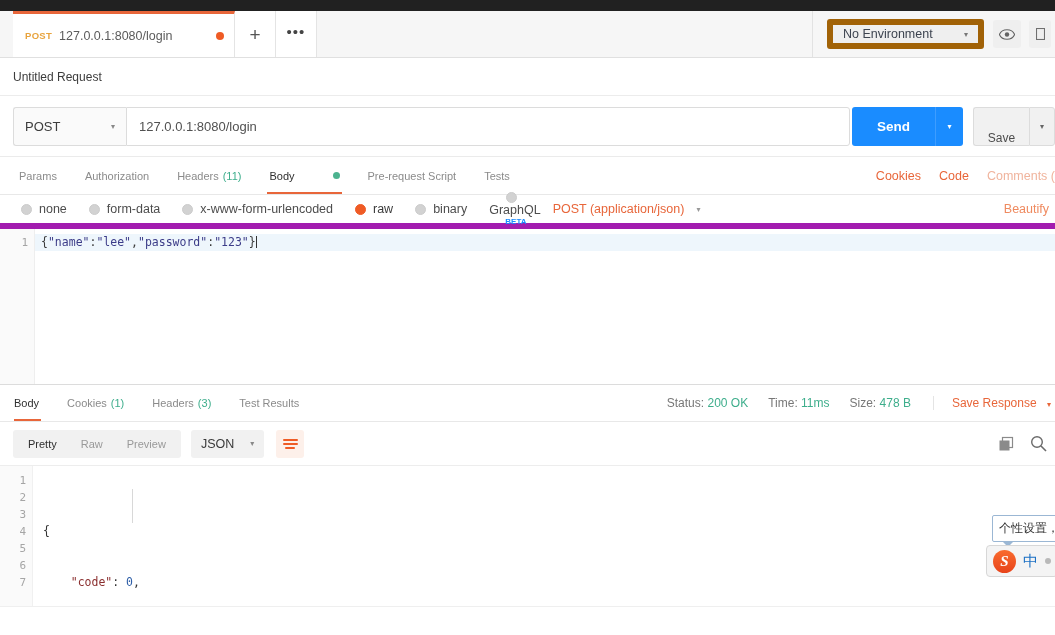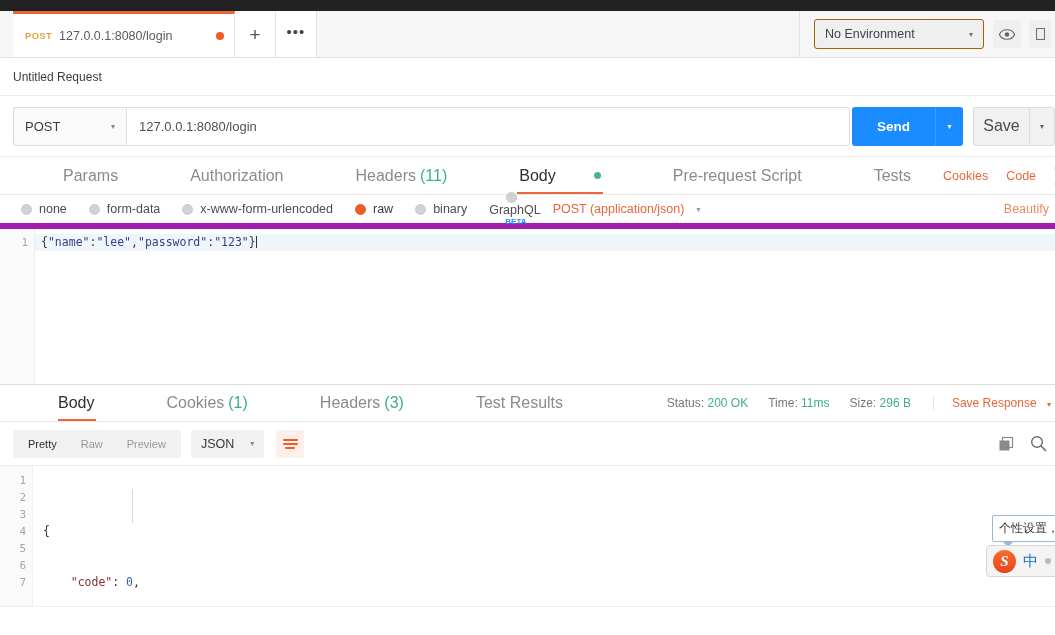--- a/index.html
+++ b/index.html
@@ -70,23 +70,23 @@
   .tab-btn.dots { font-size: 15px; letter-spacing: 1px; color:#444; padding-bottom:5px;}
   .tab-filler { flex: 1; background: #f6f6f6; border-bottom: 1px solid transparent;}
   .env-area {
     display: flex; align-items: center;
     background: #f6f6f6;
     padding-right: 4px;
     border-left: 1px solid #e2e2e2;
     padding-left: 14px;
   }
   .env-select {
-    width: 170px; height: 30px;
+    width: 157px; height: 30px;
     background: #efefef;
-    border: 1px solid #a16207;
+    border: 6px solid #a16207;
     border-radius: 3px;
     display: flex; align-items: center;
     padding: 0 10px;
     color: #3d4450;
     font-size: 12.5px;
   }
   .env-select .caret { margin-left: auto; color: #777; font-size: 8px; }
   .icon-sq {
     width: 28px; height: 28px;
     background: #efefef;
@@ -159,22 +159,22 @@
     display: flex; align-items: center; justify-content: center;
     font-size: 8px;
   }
   .save-group { display: flex; margin-left: 10px; }
   .save-btn {
     width: 56px; height: 39px;
     background: #f1f1f1;
     border: 1px solid #dcdcdc;
     border-right: none;
     border-radius: 3px 0 0 3px;
-    display: flex; align-items: center; justify-content: center;
-    color: #4c4c4c; font-size: 16px;
+    display: flex; align-items: flex-end; justify-content: center;
+    color: #4c4c4c; font-size: 12px;
   }
   .save-caret {
     width: 26px; height: 39px;
     background: #f1f1f1;
     border: 1px solid #dcdcdc;
     border-radius: 0 3px 3px 0;
     display: flex; align-items: center; justify-content: center;
     color: #666; font-size: 8px;
   }
 
@@ -183,24 +183,23 @@
     height: 38px;
     display: flex; align-items: stretch;
     border-bottom: 1px solid #e8e8e8;
     background: #fff;
     padding-left: 13px;
   }
   .rtab {
     display: flex; align-items: center;
     padding: 0 14px;
     color: #8b8b8b;
-    font-size: 16px;
+    font-size: 11px;
     position: relative;
     white-space: nowrap;
-    margin-left: 44px;
   }
   .rtab:first-child { padding-left: 6px; }
   .rtab.active { color: #2f2f2f; gap: 32px; }
   .rtab.active:after {
     content: ""; position: absolute;
     left: 12px; right: 12px; bottom: 0; height: 2px;
     background: #e8663a;
   }
   .rtab .count { color: #3eae8c; margin-left: 4px; }
   .rtab .greendot {
@@ -594,21 +593,21 @@
     <span class="meta-item">
       <span>Status:</span>
       <span class="val">200 OK</span>
     </span>
     <span class="meta-item">
       <span>Time:</span>
       <span class="val">11ms</span>
     </span>
     <span class="meta-item">
       <span>Size:</span>
-      <span class="val">296 B</span>
+      <span class="val">478 B</span>
     </span>
     <span class="save-resp">
       <span>Save Response</span>
       <span class="caret">▾</span>
     </span>
   </div>
 </div>
 
 <div class="resp-toolbar">
   <div class="seg">

